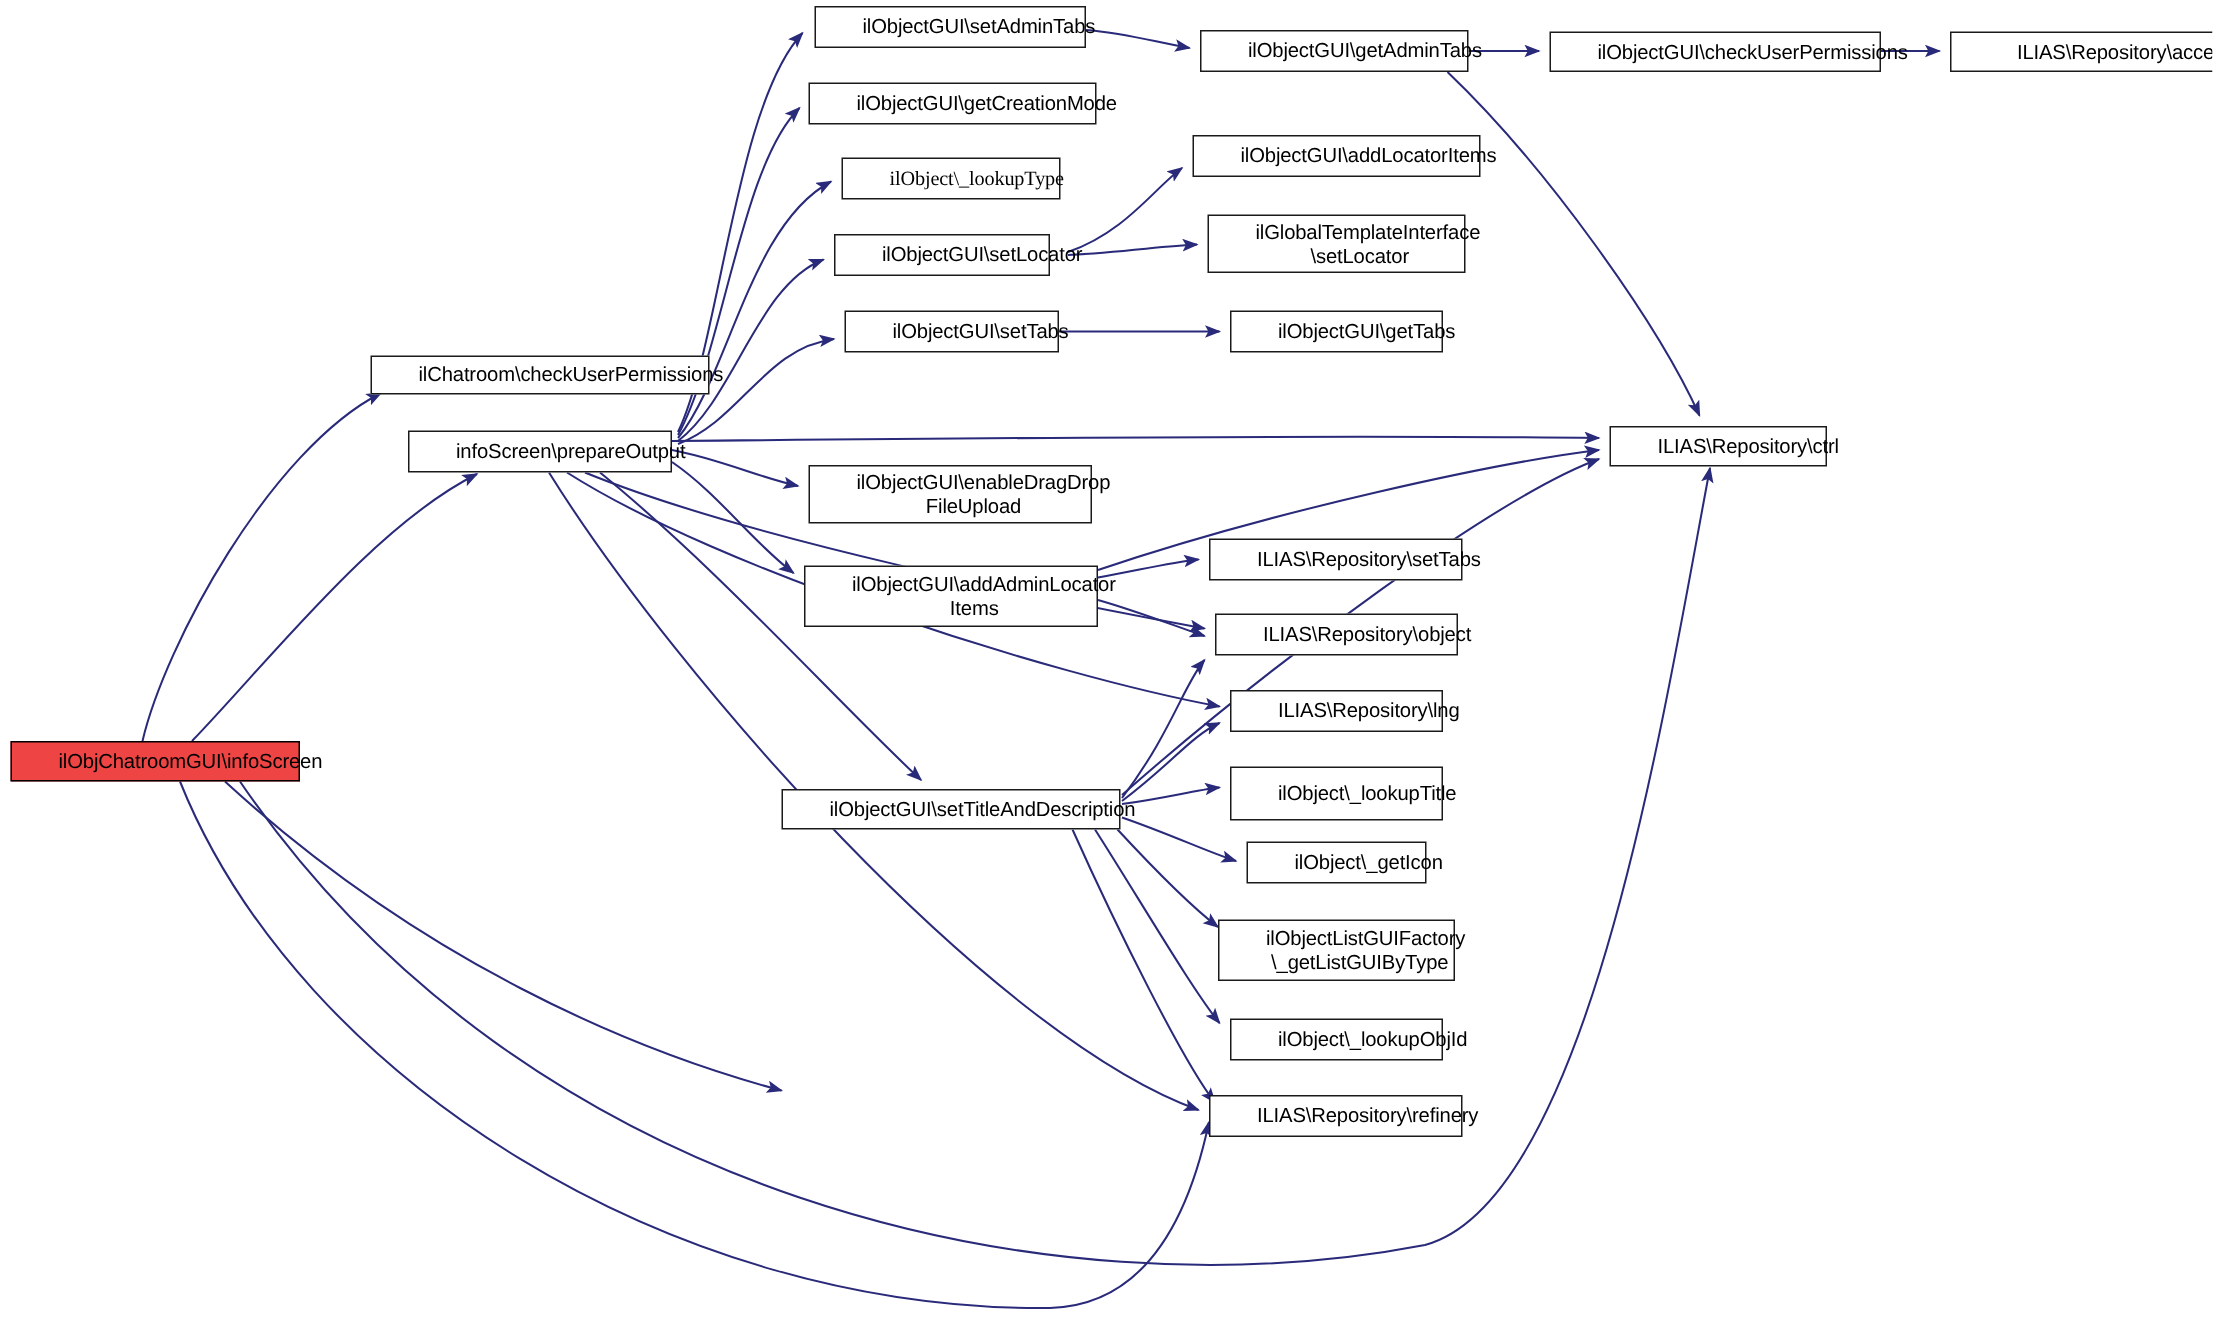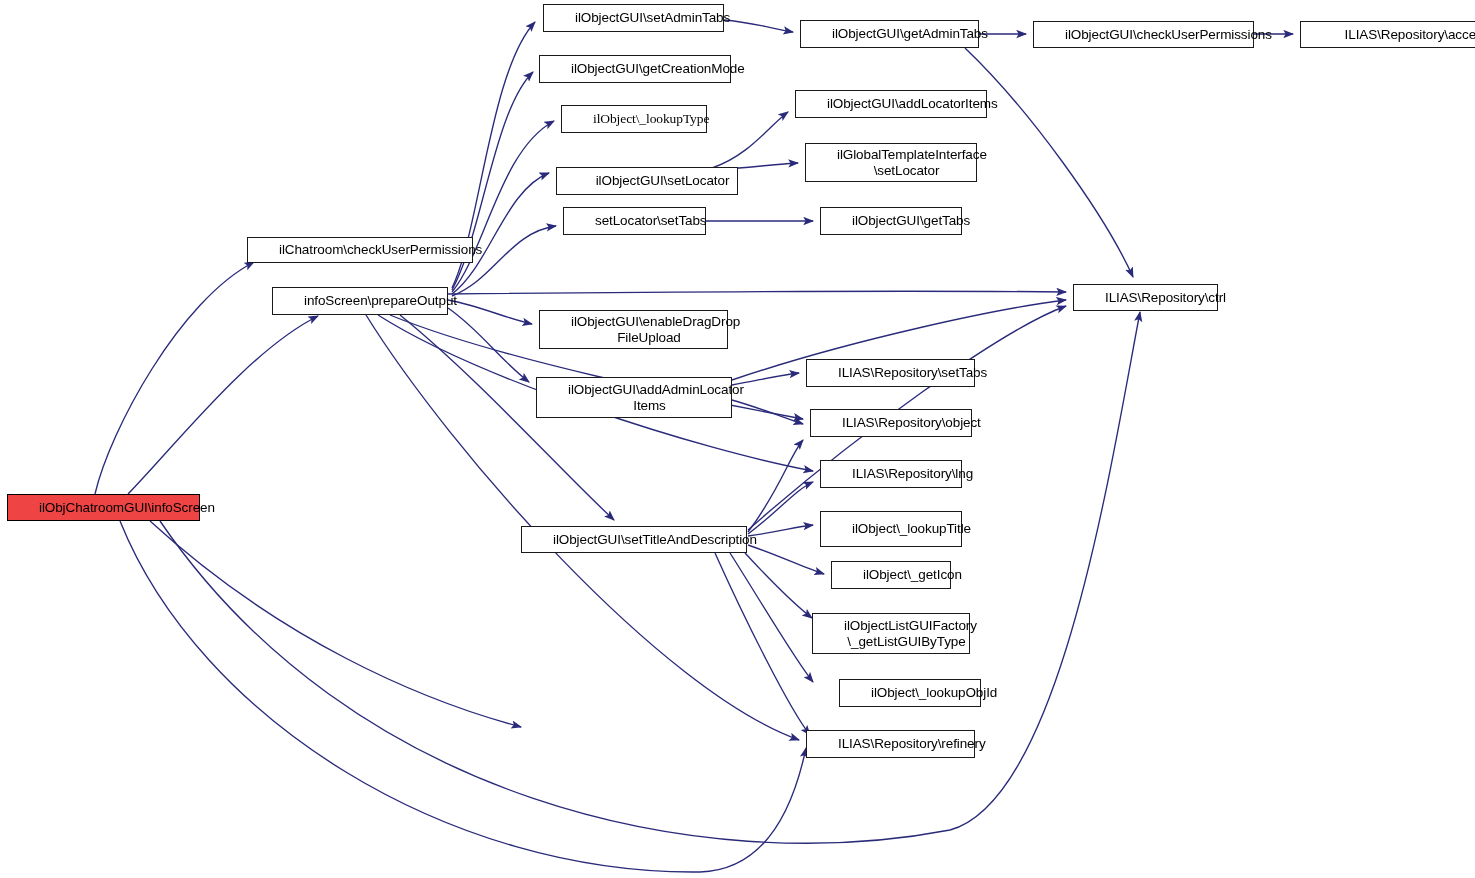--- a/index.html
+++ b/index.html
@@ -100,38 +100,38 @@
         <path d="M 748 530 C 850 440, 1000 330, 1066 306" marker-end="url(#arrow)"></path>
       </g>
   </svg>
   <div id="nodes">
       <div class="node root" style="left: 7px; top: 494px; width: 193px; height: 27px;"><span class="lbl">ilObjChatroomGUI\infoScreen</span></div>
       <div class="node" style="left: 247px; top: 237px; width: 226px; height: 26px;"><span class="lbl">ilChatroom\checkUserPermissions</span></div>
       <div class="node" style="left: 272px; top: 287px; width: 176px; height: 28px;"><span class="lbl">infoScreen\prepareOutput</span></div>
       <div class="node" style="left: 543px; top: 4px; width: 181px; height: 28px;"><span class="lbl">ilObjectGUI\setAdminTabs</span></div>
       <div class="node" style="left: 539px; top: 55px; width: 192px; height: 28px;"><span class="lbl">ilObjectGUI\getCreationMode</span></div>
       <div class="node" style="left: 561px; top: 105px; width: 146px; height: 28px; font-family: Liberation Serif, serif;"><span class="lbl">ilObject\_lookupType</span></div>
-      <div class="node" style="left: 556px; top: 156px; width: 182px; height: 28px; margin-top: 11px;"><span class="lbl">ilObjectGUI\setLocator</span></div>
-      <div class="node" style="left: 563px; top: 207px; width: 143px; height: 28px;"><span class="lbl">setLocator\setTabs</span></div>
+      <div class="node" style="left: 556px; top: 156px; width: 144px; height: 28px;"><span class="lbl">ilObjectGUI\setLocator</span></div>
+      <div class="node" style="left: 563px; top: 207px; width: 143px; height: 28px;"><span class="lbl">ilObjectGUI\setTabs</span></div>
       <div class="node" style="left: 539px; top: 310px; width: 189px; height: 39px;"><span class="lbl">ilObjectGUI\enableDragDrop
 FileUpload</span></div>
       <div class="node" style="left: 536px; top: 377px; width: 196px; height: 41px;"><span class="lbl">ilObjectGUI\addAdminLocator
 Items</span></div>
       <div class="node" style="left: 521px; top: 526px; width: 226px; height: 27px;"><span class="lbl">ilObjectGUI\setTitleAndDescription</span></div>
       <div class="node" style="left: 800px; top: 20px; width: 179px; height: 28px;"><span class="lbl">ilObjectGUI\getAdminTabs</span></div>
       <div class="node" style="left: 795px; top: 90px; width: 192px; height: 28px;"><span class="lbl">ilObjectGUI\addLocatorItems</span></div>
       <div class="node" style="left: 805px; top: 143px; width: 172px; height: 39px;"><span class="lbl">ilGlobalTemplateInterface
 \setLocator</span></div>
       <div class="node" style="left: 820px; top: 207px; width: 142px; height: 28px;"><span class="lbl">ilObjectGUI\getTabs</span></div>
       <div class="node" style="left: 806px; top: 359px; width: 169px; height: 28px;"><span class="lbl">ILIAS\Repository\setTabs</span></div>
       <div class="node" style="left: 810px; top: 409px; width: 162px; height: 28px;"><span class="lbl">ILIAS\Repository\object</span></div>
       <div class="node" style="left: 820px; top: 460px; width: 142px; height: 28px;"><span class="lbl">ILIAS\Repository\lng</span></div>
       <div class="node" style="left: 820px; top: 511px; width: 142px; height: 36px;"><span class="lbl">ilObject\_lookupTitle</span></div>
       <div class="node" style="left: 831px; top: 561px; width: 120px; height: 28px;"><span class="lbl">ilObject\_getIcon</span></div>
       <div class="node" style="left: 812px; top: 613px; width: 158px; height: 41px;"><span class="lbl">ilObjectListGUIFactory
 \_getListGUIByType</span></div>
-      <div class="node" style="left: 820px; top: 679px; width: 142px; height: 28px; margin-left: 19px;"><span class="lbl">ilObject\_lookupObjId</span></div>
+      <div class="node" style="left: 820px; top: 679px; width: 142px; height: 28px;"><span class="lbl">ilObject\_lookupObjId</span></div>
       <div class="node" style="left: 806px; top: 730px; width: 169px; height: 28px;"><span class="lbl">ILIAS\Repository\refinery</span></div>
       <div class="node" style="left: 1073px; top: 284px; width: 145px; height: 27px;"><span class="lbl">ILIAS\Repository\ctrl</span></div>
       <div class="node" style="left: 1033px; top: 21px; width: 221px; height: 27px;"><span class="lbl">ilObjectGUI\checkUserPermissions</span></div>
       <div class="node" style="left: 1300px; top: 21px; width: 203px; height: 27px;"><span class="lbl">ILIAS\Repository\access</span></div>
     </div>
 </div>
 
 </body></html>

